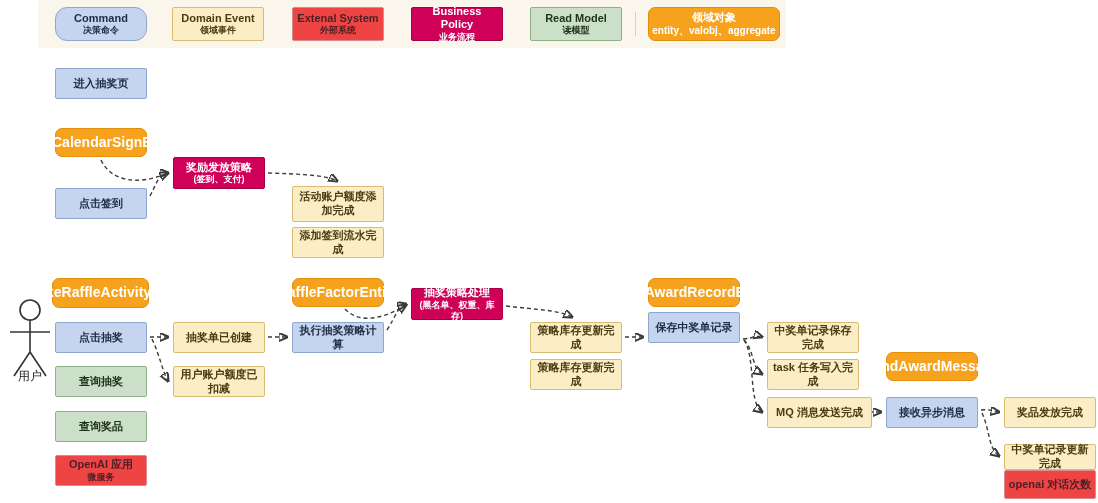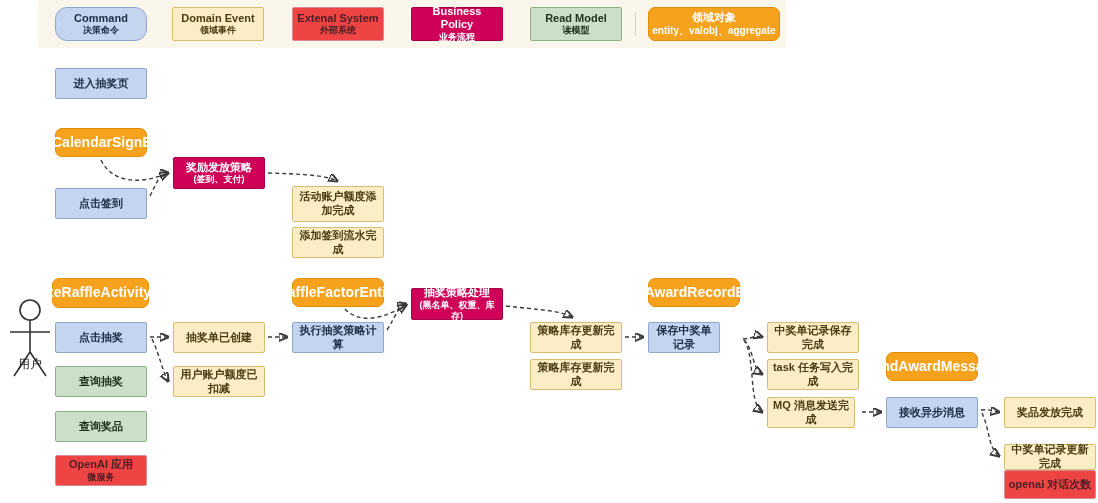--- a/index.html
+++ b/index.html
@@ -102,21 +102,21 @@
   .legend-item{font-size:11px;}
 
   
   .actor{
     position:absolute;
     left:0px; top:296px;
     width:60px; height:90px;
   }
   .actor-label{
     position:absolute;
-    left:0px; top:356px;
+    left:0px; top:368px;
     width:60px;
     text-align:center;
     font-size:12px;
     color:#222;
   }
 
   
   svg.wires{
     position:absolute;
     left:0; top:0;
@@ -195,24 +195,24 @@
       <div class="node t-readmodel" style="left: 55px; top: 411px; width: 92px; height: 31px;"><div><span>查询奖品</span></div></div>
       <div class="node t-external" style="left: 55px; top: 455px; width: 92px; height: 31px;"><div><span>OpenAI 应用</span><span class="sub">微服务</span></div></div>
       <div class="node t-event" style="left: 173px; top: 322px; width: 92px; height: 31px;"><div><span>抽奖单已创建</span></div></div>
       <div class="node t-event" style="left: 173px; top: 366px; width: 92px; height: 31px;"><div><span>用户账户额度已扣减</span></div></div>
       <div class="node t-domain" style="left: 292px; top: 278px; width: 92px; height: 29px;"><div><span>RaffleFactorEntity</span></div></div>
       <div class="node t-command" style="left: 292px; top: 322px; width: 92px; height: 31px;"><div><span>执行抽奖策略计算</span></div></div>
       <div class="node t-policy" style="left: 411px; top: 288px; width: 92px; height: 32px;"><div><span>抽奖策略处理</span><span class="sub">(黑名单、权重、库存)</span></div></div>
       <div class="node t-event" style="left: 530px; top: 322px; width: 92px; height: 31px;"><div><span>策略库存更新完成</span></div></div>
       <div class="node t-event" style="left: 530px; top: 359px; width: 92px; height: 31px;"><div><span>策略库存更新完成</span></div></div>
       <div class="node t-domain" style="left: 648px; top: 278px; width: 92px; height: 29px;"><div><span>UserAwardRecordEntity</span></div></div>
-      <div class="node t-command" style="left: 648px; top: 322px; width: 72px; height: 31px;"><div><span>保存中奖单记录</span></div></div>
+      <div class="node t-command" style="left: 648px; top: 312px; width: 92px; height: 31px;"><div><span>保存中奖单记录</span></div></div>
       <div class="node t-event" style="left: 767px; top: 322px; width: 92px; height: 31px;"><div><span>中奖单记录保存完成</span></div></div>
       <div class="node t-event" style="left: 767px; top: 359px; width: 92px; height: 31px;"><div><span>task 任务写入完成</span></div></div>
-      <div class="node t-event" style="left: 767px; top: 397px; width: 88px; height: 31px;"><div><span>MQ 消息发送完成</span></div></div>
+      <div class="node t-event" style="left: 767px; top: 397px; width: 105px; height: 31px;"><div><span>MQ 消息发送完成</span></div></div>
       <div class="node t-domain" style="left: 886px; top: 352px; width: 92px; height: 29px;"><div><span>SendAwardMessage</span></div></div>
       <div class="node t-command" style="left: 886px; top: 397px; width: 92px; height: 31px;"><div><span>接收异步消息</span></div></div>
       <div class="node t-event" style="left: 1004px; top: 397px; width: 92px; height: 31px;"><div><span>奖品发放完成</span></div></div>
       <div class="node t-event" style="left: 1004px; top: 444px; width: 92px; height: 26px;"><div><span>中奖单记录更新完成</span></div></div>
       <div class="node t-external" style="left: 1004px; top: 470px; width: 92px; height: 29px;"><div><span>openai 对话次数</span></div></div>
     </div>
 
 </div>
 
 </body></html>

